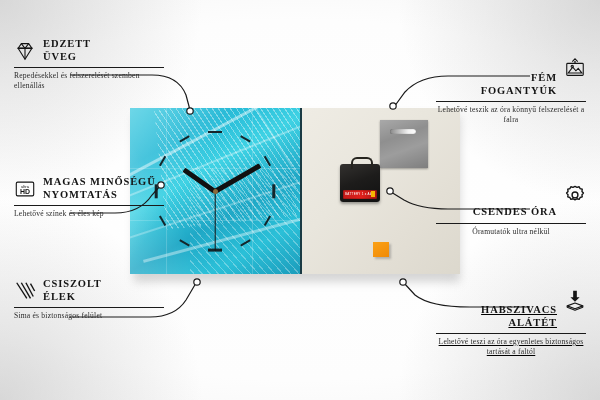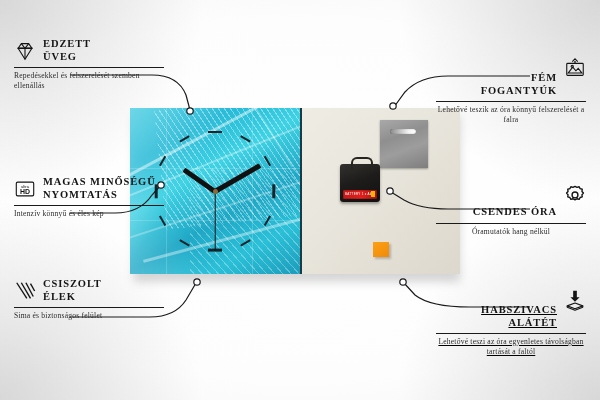--- a/index.html
+++ b/index.html
@@ -237,21 +237,21 @@
           <text x="12" y="11" font-family="Liberation Sans, sans-serif" font-size="4.6" text-anchor="middle" fill="currentColor" stroke="none">ultra</text>
           <text x="12" y="17.6" font-family="Liberation Sans, sans-serif" font-size="7.6" font-weight="bold" text-anchor="middle" fill="currentColor" stroke="none">HD</text>
         </svg>
       </span>
       <div class="title">
         <div>MAGAS MINŐSÉGŰ</div>
         <div>NYOMTATÁS</div>
       </div>
     </div>
     <div class="rule"></div>
-    <div class="desc">Intenzív könnyű és éles kép</div>
+    <div class="desc">Lehetővé színek és éles kép</div>
   </div>
 
   <div class="feat left" id="f-edges">
     <div class="head">
       <span class="ico">
         <svg viewBox="0 0 24 24" fill="none" stroke="currentColor" stroke-width="1.5">
           <path d="M3 3 L14 20"></path>
           <path d="M8 3 L18 20"></path>
           <path d="M13 3 L21 18"></path>
           <path d="M18 4 L22.5 12"></path>
@@ -292,34 +292,34 @@
         <div>CSENDES ÓRA</div>
       </div>
       <span class="ico">
         <svg viewBox="0 0 24 24" fill="none" stroke="currentColor" stroke-width="1.5" stroke-linejoin="round">
           <path d="M12 2.6 l2.2 1.1 2.3-.7 1.1 2.1 2.3.6 -.3 2.4 1.6 1.8 -1.6 1.8 .3 2.4 -2.3 .6 -1.1 2.1 -2.3-.7 -2.2 1.1 -2.2-1.1 -2.3 .7 -1.1-2.1 -2.3-.6 .3-2.4 -1.6-1.8 1.6-1.8 -.3-2.4 2.3-.6 1.1-2.1 2.3 .7 Z"></path>
           <circle cx="12" cy="11.9" r="3.2"></circle>
         </svg>
       </span>
     </div>
     <div class="rule"></div>
-    <div class="desc">Óramutatók hang nélkül</div>
+    <div class="desc">Óramutatók ultra nélkül</div>
   </div>
 
   <div class="feat right" id="f-foam">
     <div class="head">
       <div class="title">
         <div>HABSZIVACS</div>
         <div>ALÁTÉT</div>
       </div>
       <span class="ico">
         <svg viewBox="0 0 24 24" fill="none" stroke="currentColor" stroke-width="1.2" stroke-linejoin="round">
           <path d="M10 2 h4 v7 h3 l-5 5 -5-5 h3 Z" fill="currentColor" stroke="none"></path>
           <path d="M12 15.2 L20.5 18.4 L12 21.6 L3.5 18.4 Z"></path>
           <path d="M3.5 18.4 v1.6 L12 23.2 L20.5 20 v-1.6"></path>
         </svg>
       </span>
     </div>
     <div class="rule"></div>
-    <div class="desc">Lehetővé teszi az óra egyenletes távolságban tartását a faltól</div>
+    <div class="desc">Lehetővé teszi az óra egyenletes biztonságos tartását a faltól</div>
   </div>
 
 </div>
 
 </body></html>

